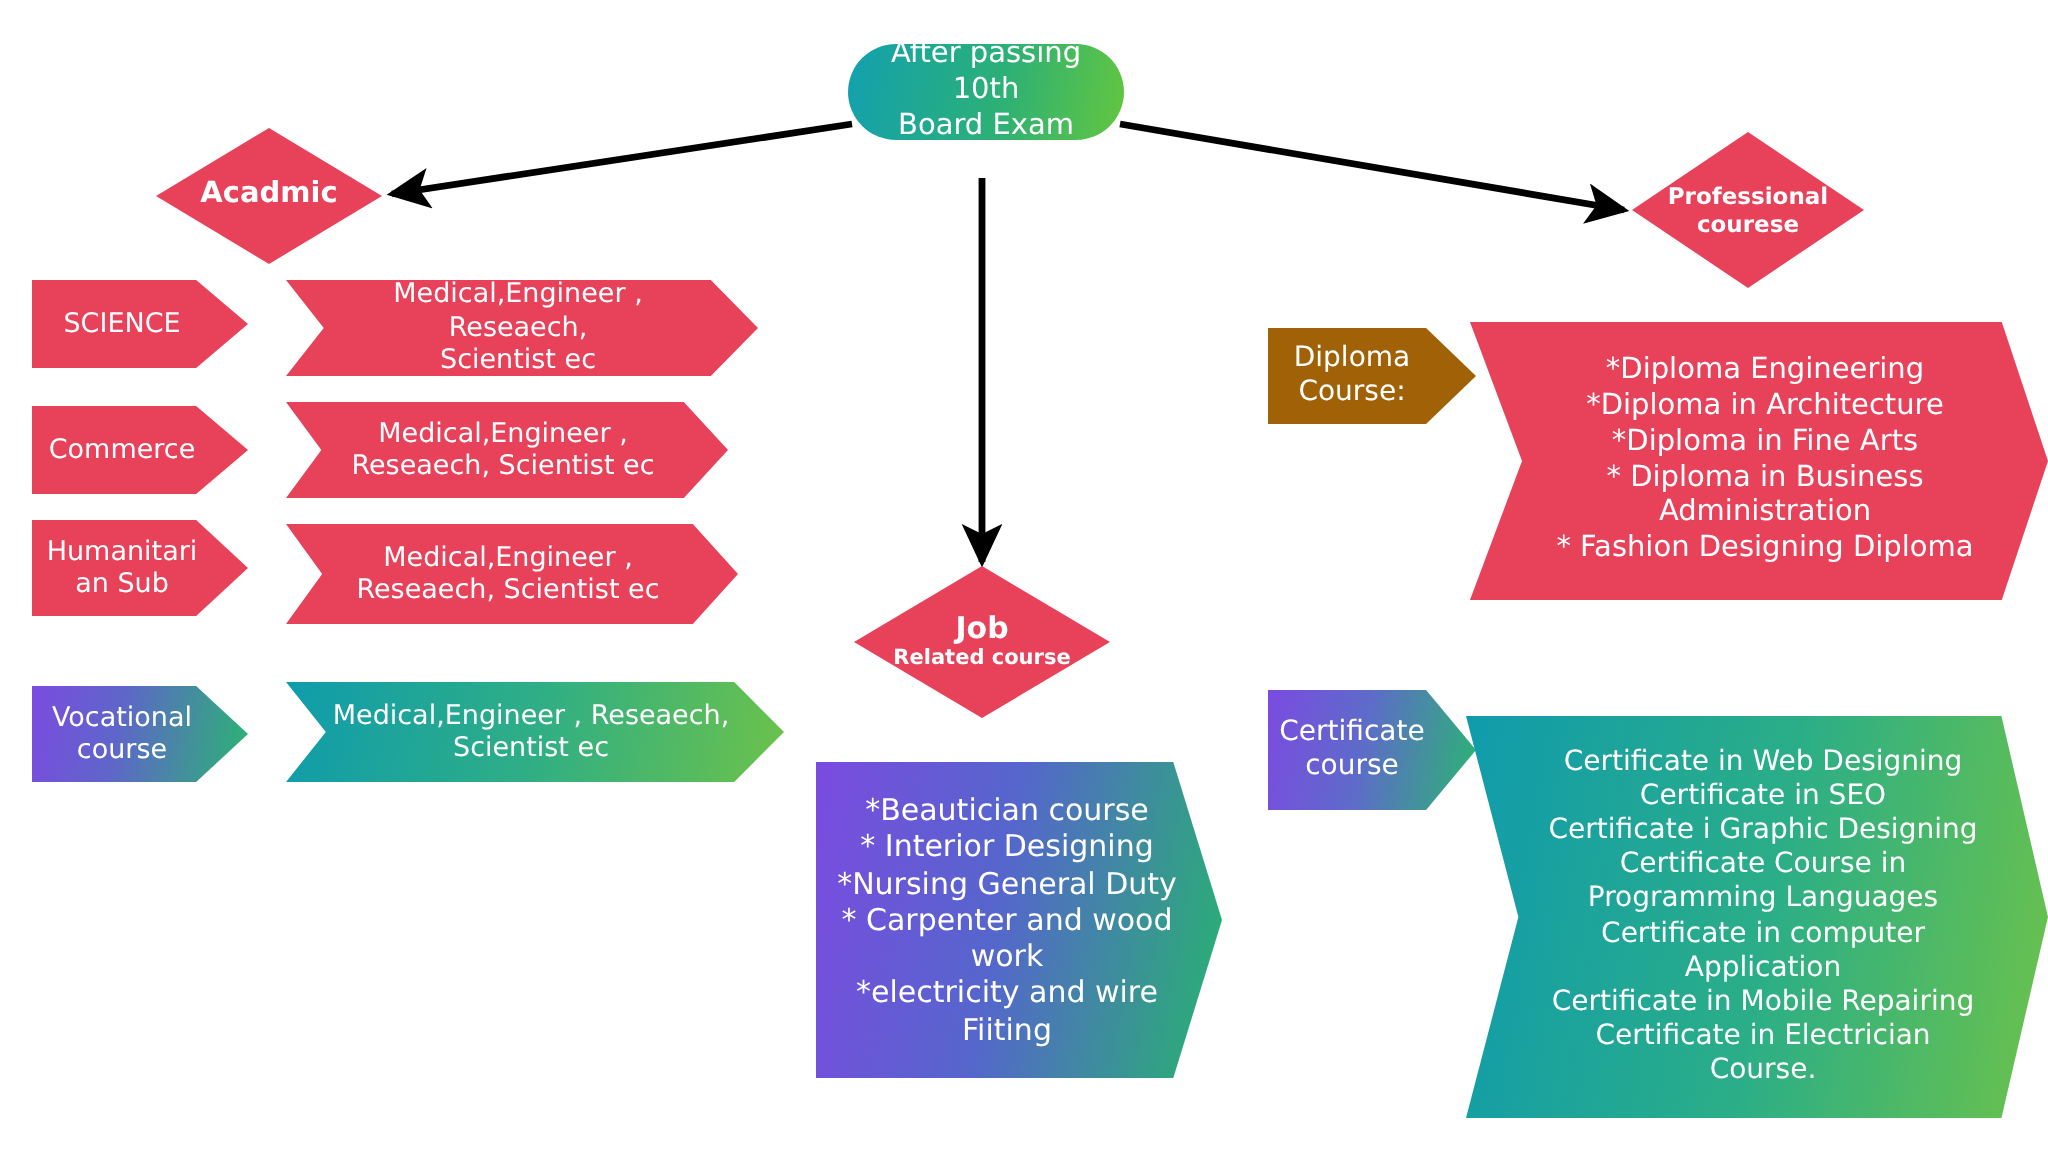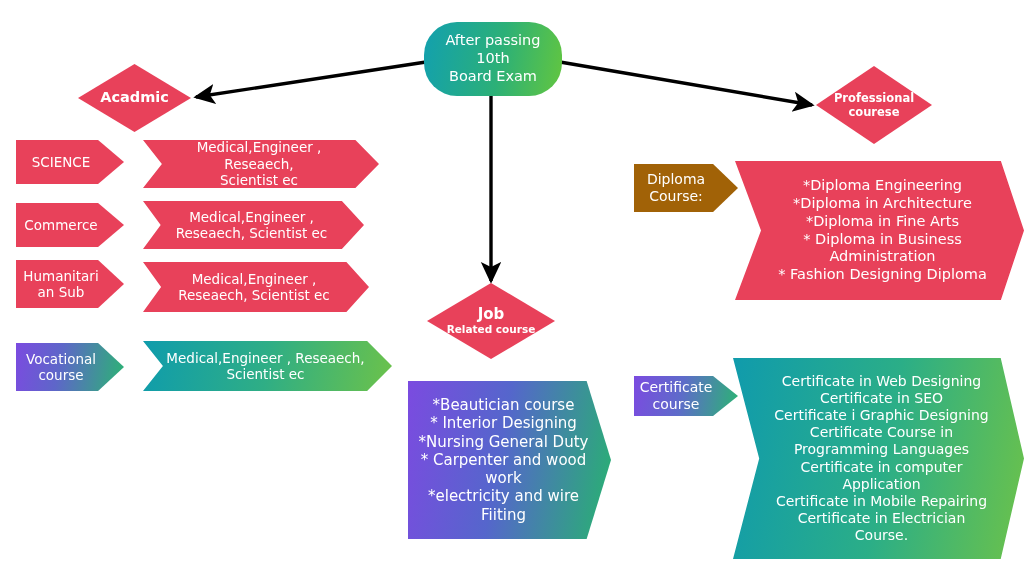--- a/index.html
+++ b/index.html
@@ -29,21 +29,21 @@
     justify-content: center;
     text-align: center;
     box-sizing: border-box;
     color: #ffffff;
     line-height: 1.22;
     white-space: pre-line;
   }
   
   #root-node {
     left: 424px; top: 22px;
-    width: 138px; height: 74px;
+    width: 138px; height: 48px;
     border-radius: 33px;
     background: linear-gradient(100deg, #12A0AF 0%, #2CB077 55%, #63C63F 100%);
     font-size: 14.5px;
     padding: 0 10px;
   }
   
   .diamond {
     background: #E8415A;
     clip-path: polygon(50% 0%, 100% 50%, 50% 100%, 0% 50%);
   }
@@ -111,21 +111,21 @@
   .side-label {
     clip-path: polygon(0% 0%, 76% 0%, 100% 50%, 76% 100%, 0% 100%);
     background: #a16207;
     font-size: 14px;
     padding-right: 20px;
     left: 634px;
     width: 104px;
   }
   #diploma-label { top: 164px; height: 48px; }
   #certificate-label {
-    top: 376px; height: 40px;
+    top: 345px; height: 60px;
     background: linear-gradient(100deg, #7B4BE0 0%, #5E6BCA 45%, #2BB473 100%);
   }
   
   .big-chevron {
     clip-path: polygon(0% 0%, 92% 0%, 100% 50%, 92% 100%, 0% 100%, 9% 50%);
     padding: 0 34px 0 40px;
   }
   #diploma-body {
     left: 735px; top: 161px;
     width: 289px; height: 139px;

